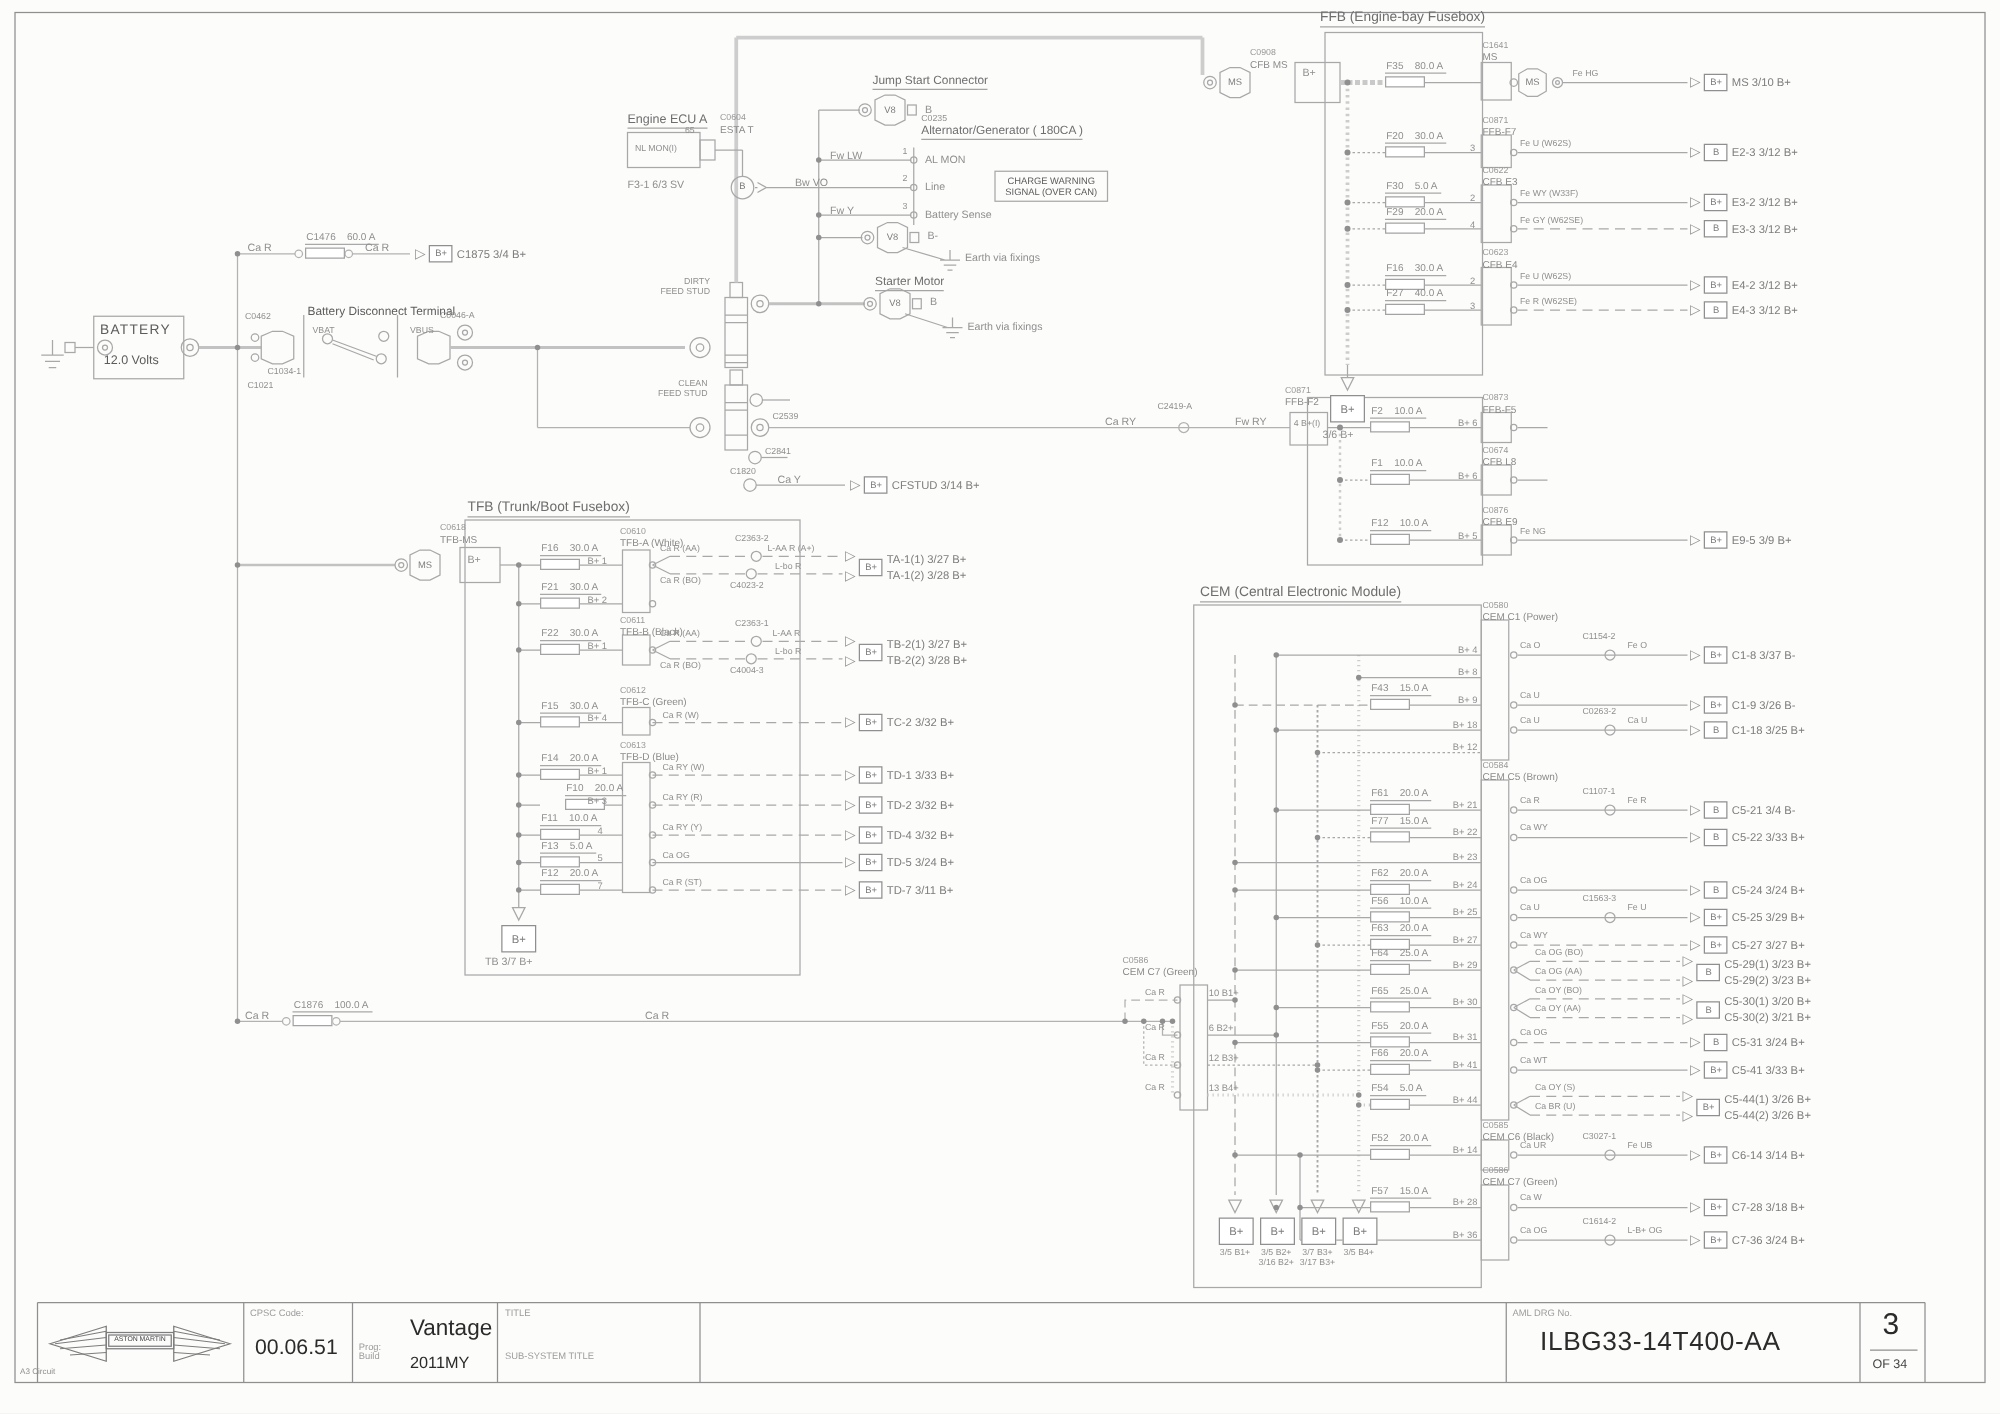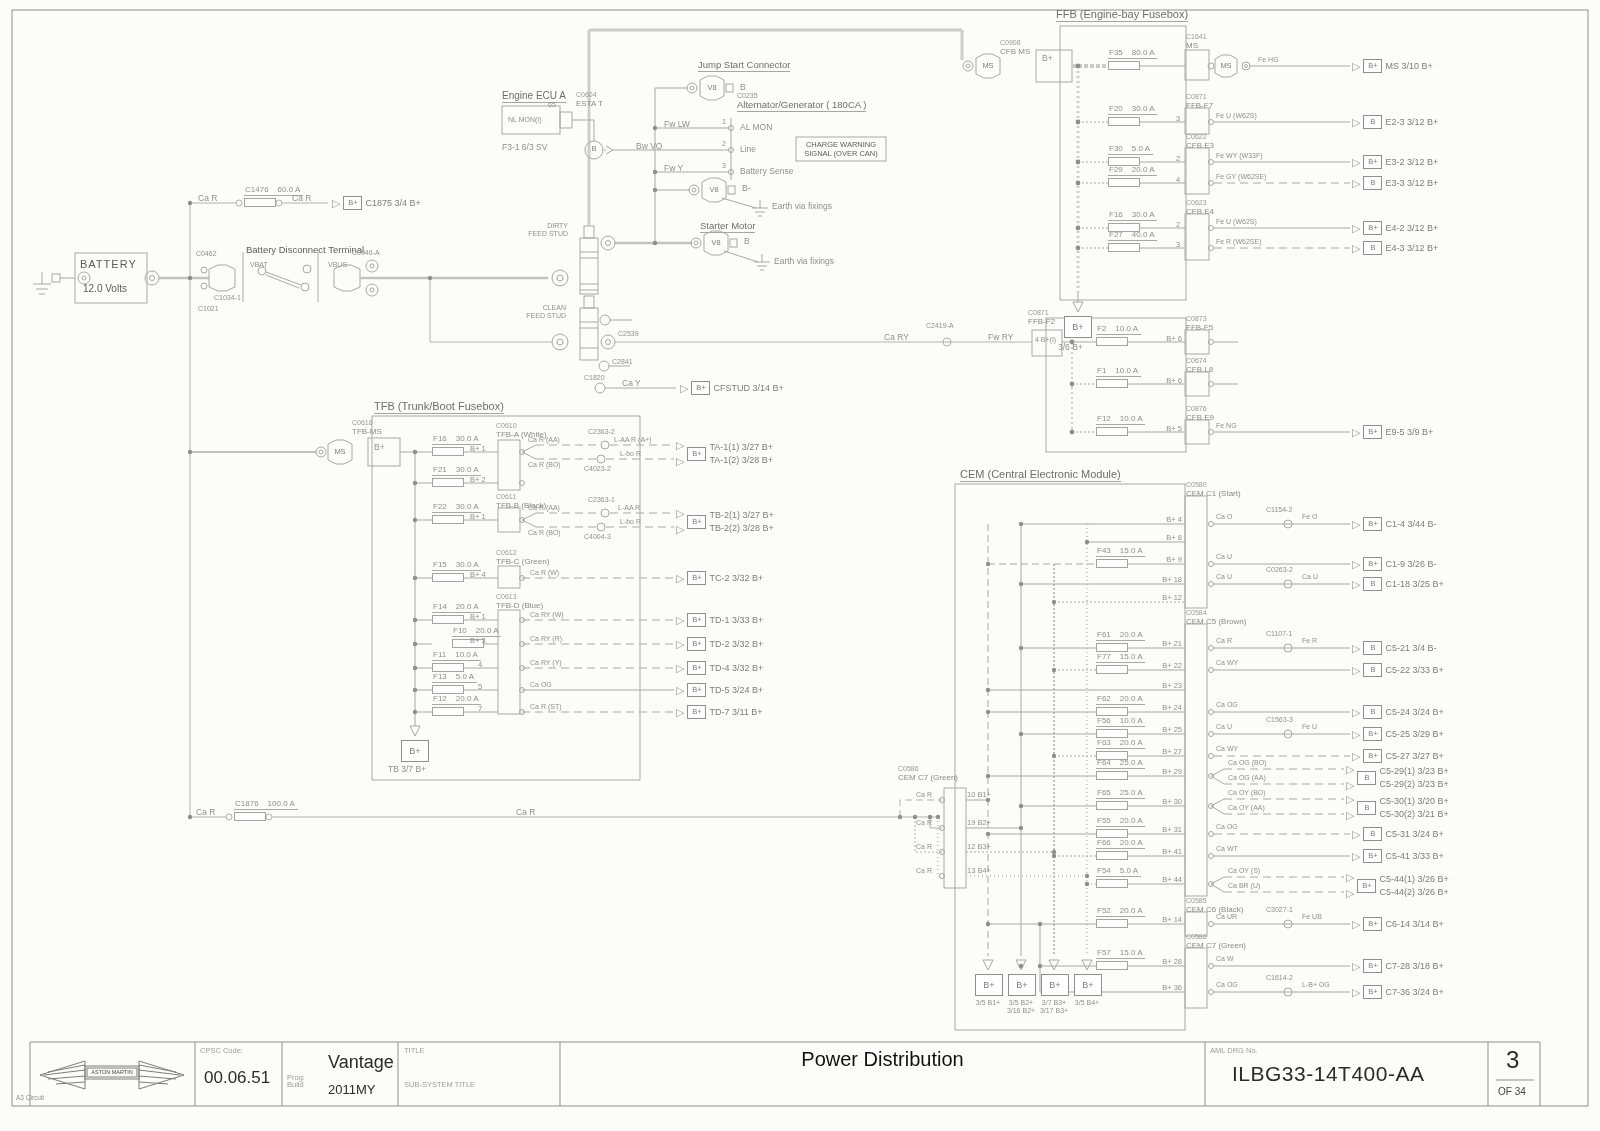--- a/index.html
+++ b/index.html
@@ -816,30 +816,30 @@
       <span class="pb">B+</span>
       <span>TD-7 3/11 B+</span>
 </div>
 <div class="bplus" style="left:401px;top:740px">B+</div>
 <div class="t" style="left:388px;top:764px">TB 3/7 B+</div>
 
 <div class="hd" style="left:960px;top:468px">CEM (Central Electronic Module)</div>
 
 <div class="conn" style="left:1186px;top:480px">
   <span>C0580</span>
-      <span class="nm">CEM C1 (Start)</span>
+      <span class="nm">CEM C1 (Power)</span>
 </div>
 <div class="pin" style="left:1148px;top:515px">B+ 4</div>
 <div class="t sm" style="left:1216px;top:513px">Ca O</div>
 <div class="t sm" style="left:1266px;top:506px">C1154-2</div>
 <div class="t sm" style="left:1302px;top:513px">Fe O</div>
 <div class="dest" style="left:1352px;top:517px">
   <span class="arr">▷</span>
       <span class="pb">B+</span>
-      <span>C1-4 3/44 B-</span>
+      <span>C1-8 3/37 B-</span>
 </div>
 <div class="pin" style="left:1148px;top:533px">B+ 8</div>
 <div class="frow" style="left:1096px;top:546px">
   <span class="bar">
         <span>F43</span>
         <span>15.0 A</span>
       </span>
   <div class="fsym"></div>
 </div>
 <div class="pin" style="left:1148px;top:555px">B+ 9</div>
@@ -1068,21 +1068,21 @@
       <span>C7-36 3/24 B+</span>
 </div>
 
 <div class="conn" style="left:898px;top:764px">
   <span>C0586</span>
       <span class="nm">CEM C7 (Green)</span>
 </div>
 <div class="t sm" style="left:916px;top:791px">Ca R</div>
 <div class="pinl" style="left:967px;top:790px">10  B1+</div>
 <div class="t sm" style="left:916px;top:819px">Ca R</div>
-<div class="pinl" style="left:967px;top:818px">19  B2+</div>
+<div class="pinl" style="left:967px;top:818px">6  B2+</div>
 <div class="t sm" style="left:916px;top:843px">Ca R</div>
 <div class="pinl" style="left:967px;top:842px">12  B3+</div>
 <div class="t sm" style="left:916px;top:867px">Ca R</div>
 <div class="pinl" style="left:967px;top:866px">13  B4+</div>
 
 <div class="bplus" style="left:975px;top:974px">B+</div>
 <div class="bplus" style="left:1008px;top:974px">B+</div>
 <div class="bplus" style="left:1041px;top:974px">B+</div>
 <div class="bplus" style="left:1074px;top:974px">B+</div>
 <div class="t sm ctr" style="left:962px;top:999px;width:52px">
@@ -1104,20 +1104,19 @@
 
 <div class="t" style="left:88px;top:1069px;width:48px;text-align:center;font-size:5.5px;color:#444">ASTON MARTIN</div>
 <div class="tbl" style="left:200px;top:1046px">CPSC Code:</div>
 <div class="tbv" style="left:204px;top:1068px;font-size:17px">00.06.51</div>
 <div class="tbl" style="left:287px;top:1073px">Prog:</div>
 <div class="tbv" style="left:328px;top:1052px;font-size:18px">Vantage</div>
 <div class="tbl" style="left:287px;top:1080px">Build</div>
 <div class="tbv" style="left:328px;top:1082px;font-size:13px">2011MY</div>
 <div class="tbl" style="left:404px;top:1046px">TITLE</div>
 <div class="tbl" style="left:404px;top:1080px">SUB-SYSTEM TITLE</div>
-<div class="tbv" style="left:560px;top:1048px;width:645px;text-align:center;font-size:20px;color:#111">Power Distribution</div>
 <div class="tbl" style="left:1210px;top:1046px">AML DRG No.</div>
 <div class="tbv" style="left:1232px;top:1062px;font-size:21px;letter-spacing:0.5px">ILBG33-14T400-AA</div>
 <div class="tbv" style="left:1506px;top:1046px;font-size:24px">3</div>
 <div class="tbv" style="left:1498px;top:1086px;font-size:10px;color:#444">OF 34</div>
 <div class="t" style="left:16px;top:1094px;font-size:6.5px">A3  Circuit</div>
 
 </div>
 
 </body></html>

